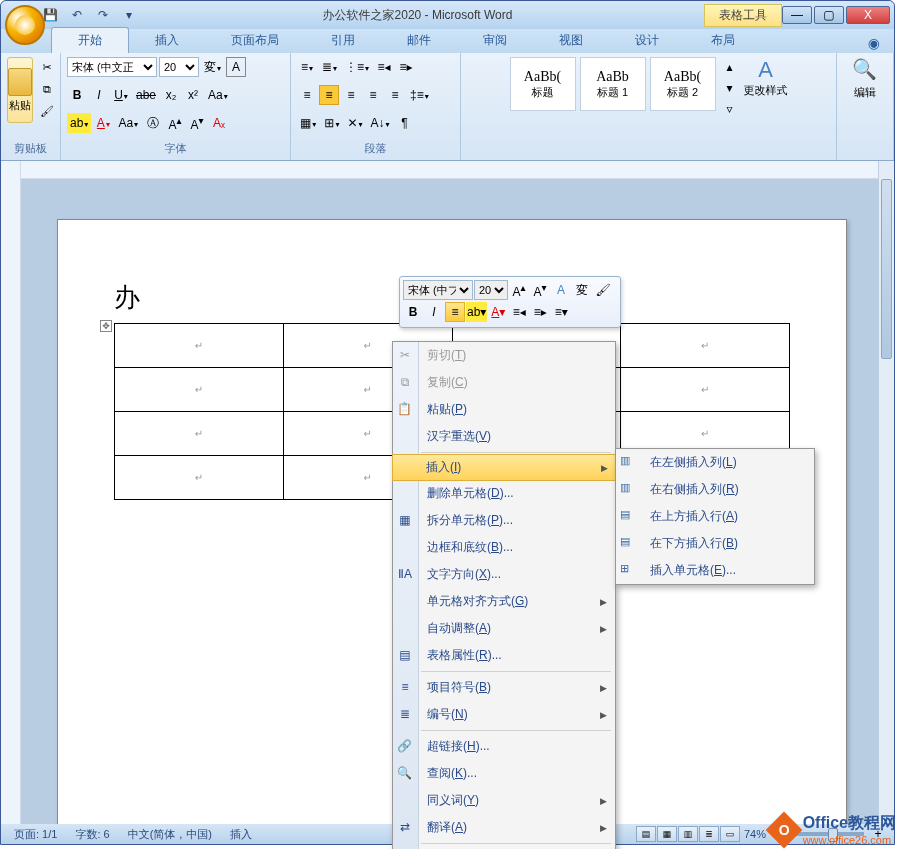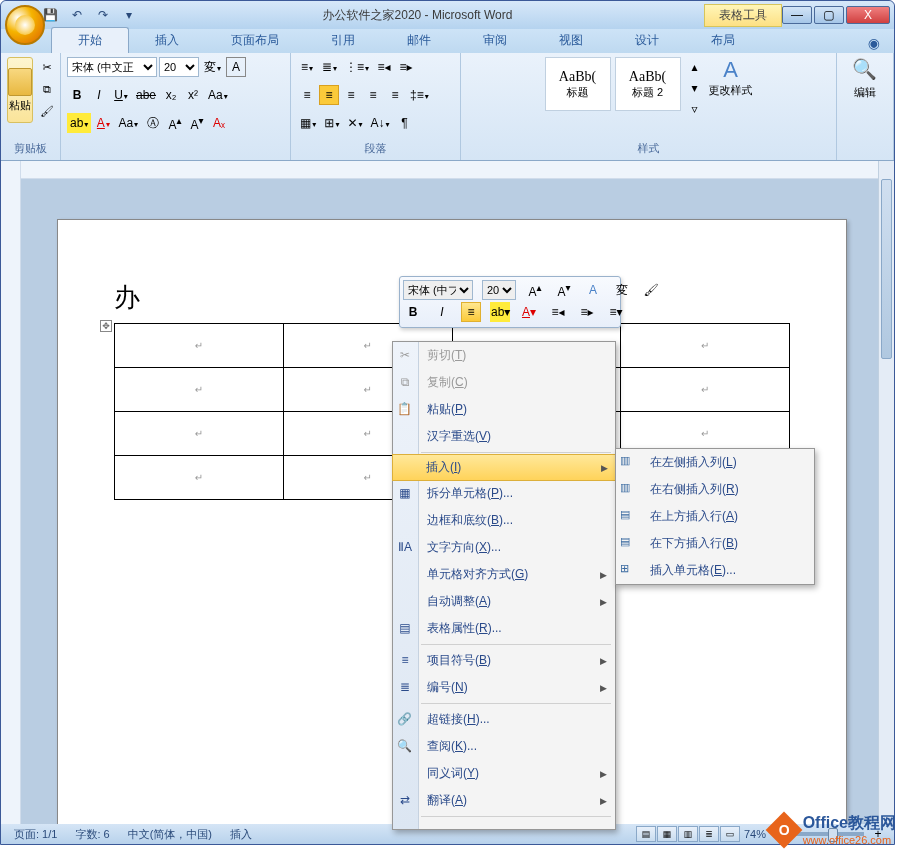--- a/index.html
+++ b/index.html
@@ -64,21 +64,21 @@
 
 .status { position: absolute; left: 0; right: 0; bottom: 0; height: 20px; background: linear-gradient(#d5e5f6,#b8d2ec); display: flex; align-items: center; font-size: 11px; color: #2a4a7a; padding: 0 6px; gap: 4px; }
 .status .seg { border: 1px solid transparent; padding: 1px 6px; }
 .status .zoom { margin-left: auto; display: flex; align-items: center; gap: 4px; }
 .zoom-slider { width: 70px; height: 4px; background: #8aa8c8; position: relative; }
 .zoom-slider::after { content: ""; position: absolute; left: 34px; top: -4px; width: 8px; height: 12px; background: #d0dff0; border: 1px solid #6a88a8; border-radius: 2px; }
 .view-btns { display: flex; gap: 1px; margin-left: 6px; }
 .view-btns button { width: 20px; height: 16px; border: 1px solid #8aa8c8; background: linear-gradient(#e8f0fa,#c8dcef); font-size: 9px; }
 
 .mini-toolbar { position: absolute; left: 398px; top: 275px; width: 222px; background: linear-gradient(#f8fafe,#e8effa); border: 1px solid #9ab2cc; border-radius: 3px; padding: 3px; box-shadow: 1px 2px 4px rgba(0,0,0,.2); z-index: 50; }
-.mini-row { display: flex; gap: 9px; margin-bottom: 2px; }
+.mini-row { display: flex; gap: 1px; margin-bottom: 2px; }
 .mini-toolbar select { height: 20px; border: 1px solid #a0b8d0; font-size: 11px; }
 .mini-toolbar .mini-font { width: 70px; }
 .mini-toolbar .mini-size { width: 34px; }
 .mt-btn { min-width: 20px; height: 20px; border: 1px solid transparent; background: transparent; font-size: 12px; }
 .mt-btn.hl { border: 1px solid #e0b030; background: linear-gradient(#ffe790,#fbca3a); }
 
 .context-menu { position: absolute; left: 391px; top: 340px; width: 224px; background: #f4f4f4; border: 1px solid #979797; box-shadow: 2px 3px 6px rgba(0,0,0,.3); z-index: 60; font-size: 12px; }
 .context-menu .cm-icon-col { position: absolute; left: 0; top: 0; bottom: 0; width: 26px; background: linear-gradient(#eef3fa,#dce6f2); border-right: 1px solid #c6d2e0; }
 .cm-item { position: relative; padding: 5px 8px 5px 34px; color: #2a4a8a; display: flex; align-items: center; }
 .cm-item.disabled { color: #9a9a9a; }
@@ -171,20 +171,21 @@
         <div class="font-row">
           <button class="ribbon-btn dd" style="background:#ffeb3b">ab</button>
           <button class="ribbon-btn dd" style="color:#d00"><u>A</u></button>
           <button class="ribbon-btn dd">Aa</button>
           <button class="ribbon-btn">Ⓐ</button>
           <button class="ribbon-btn">A<sup>▴</sup></button>
           <button class="ribbon-btn">A<sup>▾</sup></button>
           <button class="ribbon-btn" style="color:#d00">Aₓ</button>
         </div>
       </div>
+      <div class="group-label">字体</div>
     </div>
 
     <div class="group para-group">
       <div class="group-body" style="flex-direction:column">
         <div class="font-row">
           <button class="ribbon-btn dd">≡</button>
           <button class="ribbon-btn dd">≣</button>
           <button class="ribbon-btn dd">⋮≡</button>
           <button class="ribbon-btn">≡◂</button>
           <button class="ribbon-btn">≡▸</button>
@@ -207,37 +208,40 @@
       </div>
       <div class="group-label">段落</div>
     </div>
 
     <div class="group style-group">
       <div class="group-body">
         <div class="style-gallery">
           <div class="style-item">
               <span class="style-prev">AaBb(</span>
               <span>标题</span>
+            </div>
+          <div class="style-item">
+              <span class="style-prev">AaBb</span>
+              <span>标题 1</span>
             </div>
           <div class="style-item">
               <span class="style-prev">AaBb(</span>
               <span>标题 2</span>
             </div>
           <div style="display:flex;flex-direction:column;gap:1px">
             <button class="ribbon-btn">▴</button>
             <button class="ribbon-btn">▾</button>
             <button class="ribbon-btn">▿</button>
           </div>
         </div>
         <div class="change-style">
           <span style="font-size:22px;color:#4a82c8">A</span>
           <span>更改样式</span>
         </div>
       </div>
-      <div class="group-label">样式</div>
     </div>
 
     <div class="group">
       <div class="group-body edit-group">
         <span style="font-size:20px;color:#4a82c8">🔍</span>
         <span>编辑</span>
       </div>
       <div class="group-label"></div>
     </div>
   </div>
@@ -321,20 +325,23 @@
           <span class="cm-ico">📋</span>
           <span>粘贴(<span class="hotkey">P</span>)</span>
         </div>
         <div class="cm-item">
           <span>汉字重选(<span class="hotkey">V</span>)</span>
         </div>
         <div class="cm-sep"></div>
         <div class="cm-item highlight">
           <span>插入(<span class="hotkey">I</span>)</span>
           <span class="arrow">▶</span>
+        </div>
+        <div class="cm-item">
+          <span>删除单元格(<span class="hotkey">D</span>)...</span>
         </div>
         <div class="cm-item">
           <span class="cm-ico">▦</span>
           <span>拆分单元格(<span class="hotkey">P</span>)...</span>
         </div>
         <div class="cm-item">
           <span>边框和底纹(<span class="hotkey">B</span>)...</span>
         </div>
         <div class="cm-item">
           <span class="cm-ico">ⅡA</span>

